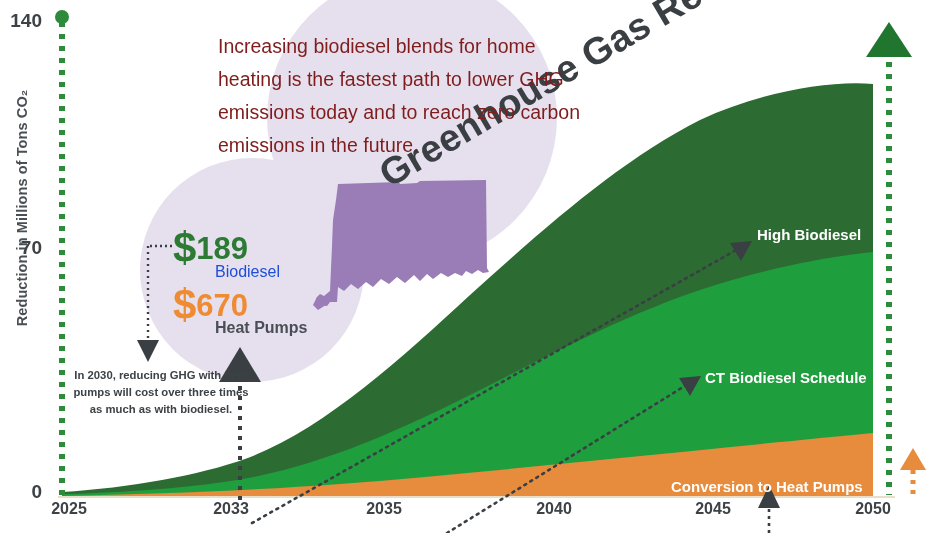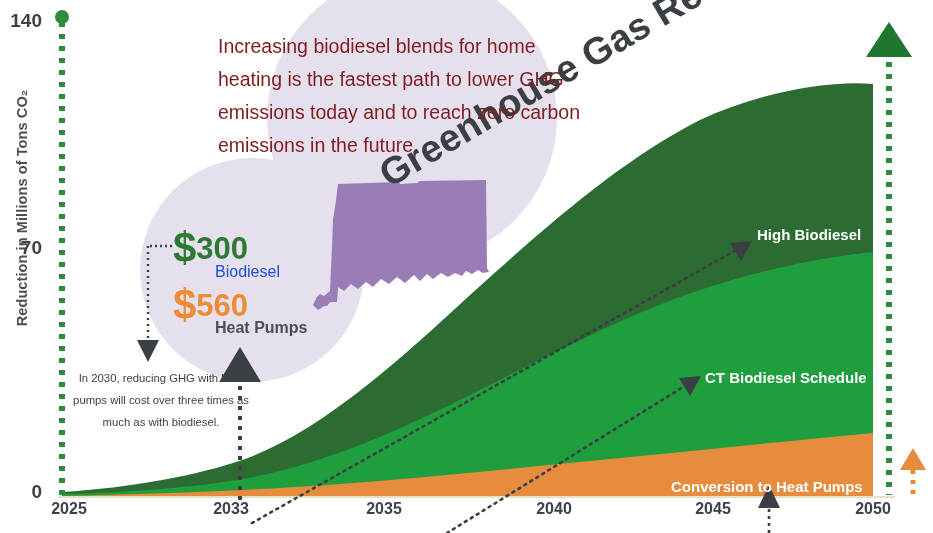--- a/index.html
+++ b/index.html
@@ -83,22 +83,22 @@
     font-size:16px;font-weight:normal;color:#1d4ed8;
   }
   .costlabelhp{
     position:absolute;left:215px;top:319px;
     font-size:16px;font-weight:bold;color:#4a4f55;
   }
 
   
   #footnote{
     position:absolute;left:72px;top:367px;width:178px;
-    text-align:center;font-size:11.3px;line-height:22px;
-    font-weight:normal;color:#3d4246;
+    text-align:center;font-size:11.3px;line-height:17px;
+    font-weight:bold;color:#3d4246;
   }
 
   
   .bandlabel{
     position:absolute;
     font-size:15px;font-weight:bold;color:#ffffff;
     white-space:nowrap;
   }
   #lbl-high{left:757px;top:226px;}
   #lbl-ct{left:705px;top:369px;}
@@ -202,26 +202,26 @@
   <div class="xtick" style="left:519px">2040</div>
   <div class="xtick" style="left:678px">2045</div>
   <div class="xtick" style="left:838px">2050</div>
 
   <div id="bigtitle">Greenhouse Gas Reduction</div>
 
   <div id="bubbletext">Increasing biodiesel blends for home heating is the fastest path to lower GHG emissions today and to reach zero carbon emissions in the future.</div>
 
 
   <div class="costrow" id="costbio">
-    <span class="dollar" style="color:#2C7A33">$</span><span class="amount" style="color:#2C7A33">300</span>
+    <span class="dollar" style="color:#2C7A33">$</span><span class="amount" style="color:#2C7A33">189</span>
   </div>
   <div class="costlabelbio">Biodiesel</div>
 
   <div class="costrow" id="costhp">
-    <span class="dollar" style="color:#EE8B33">$</span><span class="amount" style="color:#EE8B33">560</span>
+    <span class="dollar" style="color:#EE8B33">$</span><span class="amount" style="color:#EE8B33">670</span>
   </div>
   <div class="costlabelhp">Heat Pumps</div>
 
   <div id="footnote">In 2030, reducing GHG with heat pumps will cost over three times as much as with biodiesel.</div>
 
   <div class="bandlabel" id="lbl-high">High Biodiesel</div>
   <div class="bandlabel" id="lbl-ct">CT Biodiesel Schedule</div>
   <div class="bandlabel" id="lbl-hp">Conversion to Heat Pumps</div>
 
 </div>

